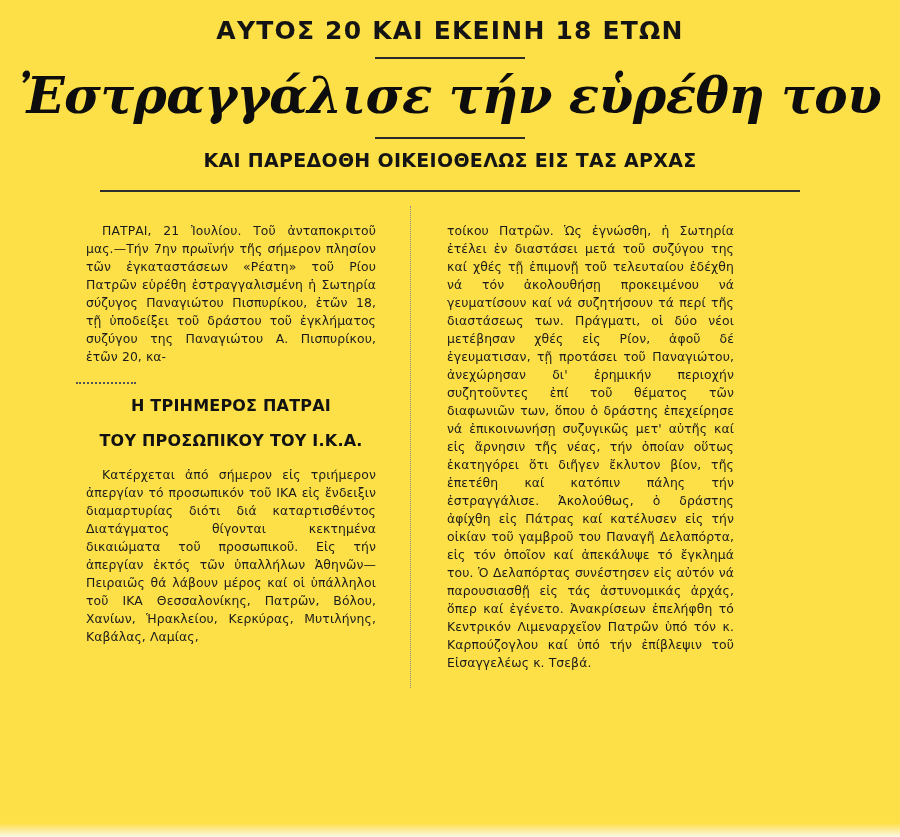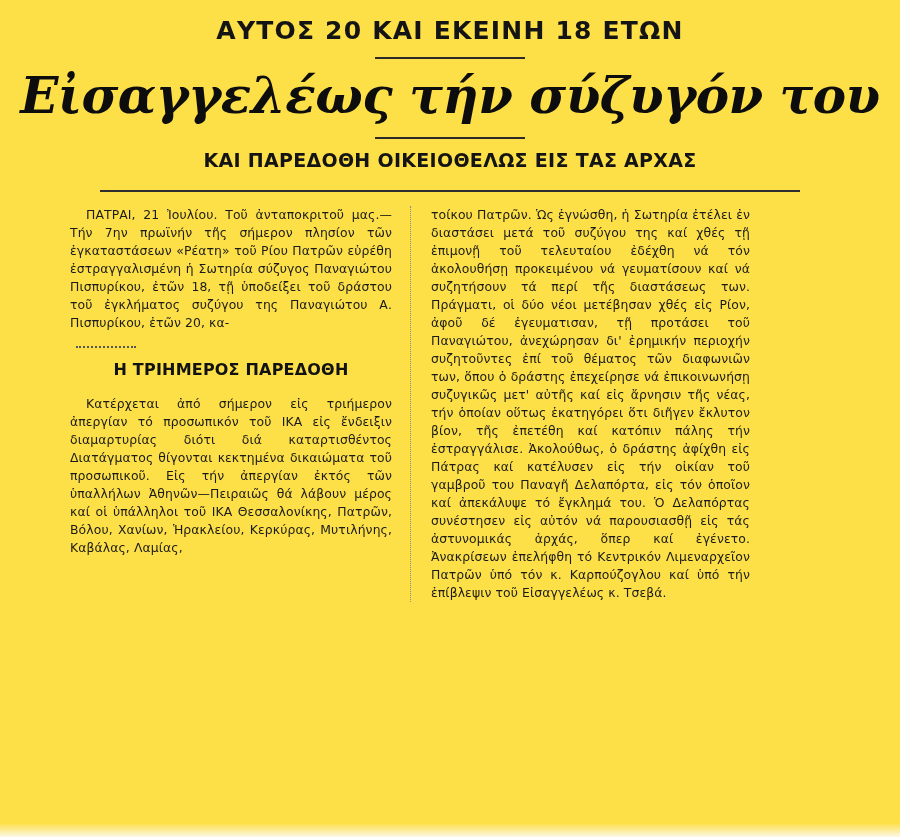--- a/index.html
+++ b/index.html
@@ -85,21 +85,21 @@
   }
   .col-left { padding-right: 18px; }
   .col-right { padding-left: 20px; border-left: 1px dotted #8a8a8a; }
 
   .body-text {
     font-family: "DejaVu Sans", sans-serif;
     font-size: 12.4px;
     line-height: 1.45;
     text-align: justify;
     color: #1b1b1b;
-    margin: 0;
+    margin: 16px;
     letter-spacing: 0.1px;
   }
   .body-text.indent { text-indent: 16px; }
 
   .col-divider-dots {
     width: 60px;
     border-top: 2px dotted #555;
     margin: 14px 0 12px 6px;
   }
 
@@ -124,36 +124,37 @@
 </style>
 </head>
 <body>
 
 <div class="page">
 
   <div class="kicker">ΑΥΤΟΣ 20 ΚΑΙ ΕΚΕΙΝΗ 18 ΕΤΩΝ</div>
 
   <div class="rule-short"></div>
 
-  <div class="headline">Εἰσαγγελέως τήν σύζυγόν του</div>
+  <div class="headline">Ἐστραγγάλισε τήν εὑρέθη του</div>
 
   <div class="rule-short2"></div>
 
   <div class="subhead">ΚΑΙ ΠΑΡΕΔΟΘΗ ΟΙΚΕΙΟΘΕΛΩΣ ΕΙΣ ΤΑΣ ΑΡΧΑΣ</div>
 
   <div class="rule-wide"></div>
 
   <div class="columns">
 
     <div class="col col-left">
       <p class="body-text indent">ΠΑΤΡΑΙ, 21 Ἰουλίου. Τοῦ ἀνταποκριτοῦ μας.—Τήν 7ην πρωϊνήν τῆς σήμερον πλησίον τῶν ἐγκαταστάσεων «Ρέατη» τοῦ Ρίου Πατρῶν εὑρέθη ἐστραγγαλισμένη ἡ Σωτηρία σύζυγος Παναγιώτου Πισπυρίκου, ἐτῶν 18, τῇ ὑποδείξει τοῦ δράστου τοῦ ἐγκλήματος συζύγου της Παναγιώτου Α. Πισπυρίκου, ἐτῶν 20, κα-</p>
 
       <div class="col-divider-dots"></div>
 
-      <div class="sub-title first">Η ΤΡΙΗΜΕΡΟΣ ΠΑΡΕΔΟΘΗ</div>
+      <div class="sub-title first">Η ΤΡΙΗΜΕΡΟΣ ΠΑΤΡΑΙ</div>
+      <div class="sub-title">ΤΟΥ ΠΡΟΣΩΠΙΚΟΥ ΤΟΥ Ι.Κ.Α.</div>
 
       <p class="body-text indent">Κατέρχεται ἀπό σήμερον εἰς τριήμερον ἀπεργίαν τό προσωπικόν τοῦ ΙΚΑ εἰς ἔνδειξιν διαμαρτυρίας διότι διά καταρτισθέντος Διατάγματος θίγονται κεκτημένα δικαιώματα τοῦ προσωπικοῦ. Εἰς τήν ἀπεργίαν ἐκτός τῶν ὑπαλλήλων Ἀθηνῶν—Πειραιῶς θά λάβουν μέρος καί οἱ ὑπάλληλοι τοῦ ΙΚΑ Θεσσαλονίκης, Πατρῶν, Βόλου, Χανίων, Ἡρακλείου, Κερκύρας, Μυτιλήνης, Καβάλας, Λαμίας,</p>
     </div>
 
     <div class="col col-right">
       <p class="body-text">τοίκου Πατρῶν. Ὡς ἐγνώσθη, ἡ Σωτηρία ἐτέλει ἐν διαστάσει μετά τοῦ συζύγου της καί χθές τῇ ἐπιμονῇ τοῦ τελευταίου ἐδέχθη νά τόν ἀκολουθήσῃ προκειμένου νά γευματίσουν καί νά συζητήσουν τά περί τῆς διαστάσεως των. Πράγματι, οἱ δύο νέοι μετέβησαν χθές εἰς Ρίον, ἀφοῦ δέ ἐγευματισαν, τῇ προτάσει τοῦ Παναγιώτου, ἀνεχώρησαν δι' ἐρημικήν περιοχήν συζητοῦντες ἐπί τοῦ θέματος τῶν διαφωνιῶν των, ὅπου ὁ δράστης ἐπεχείρησε νά ἐπικοινωνήσῃ συζυγικῶς μετ' αὐτῆς καί εἰς ἄρνησιν τῆς νέας, τήν ὁποίαν οὕτως ἑκατηγόρει ὅτι διῆγεν ἔκλυτον βίον, τῆς ἐπετέθη καί κατόπιν πάλης τήν ἐστραγγάλισε. Ἀκολούθως, ὁ δράστης ἀφίχθη εἰς Πάτρας καί κατέλυσεν εἰς τήν οἰκίαν τοῦ γαμβροῦ του Παναγῆ Δελαπόρτα, εἰς τόν ὁποῖον καί ἀπεκάλυψε τό ἔγκλημά του. Ὁ Δελαπόρτας συνέστησεν εἰς αὐτόν νά παρουσιασθῇ εἰς τάς ἀστυνομικάς ἀρχάς, ὅπερ καί ἐγένετο. Ἀνακρίσεων ἐπελήφθη τό Κεντρικόν Λιμεναρχεῖον Πατρῶν ὑπό τόν κ. Καρπούζογλου καί ὑπό τήν ἐπίβλεψιν τοῦ Εἰσαγγελέως κ. Τσεβά.</p>
     </div>
 
   </div>
 

